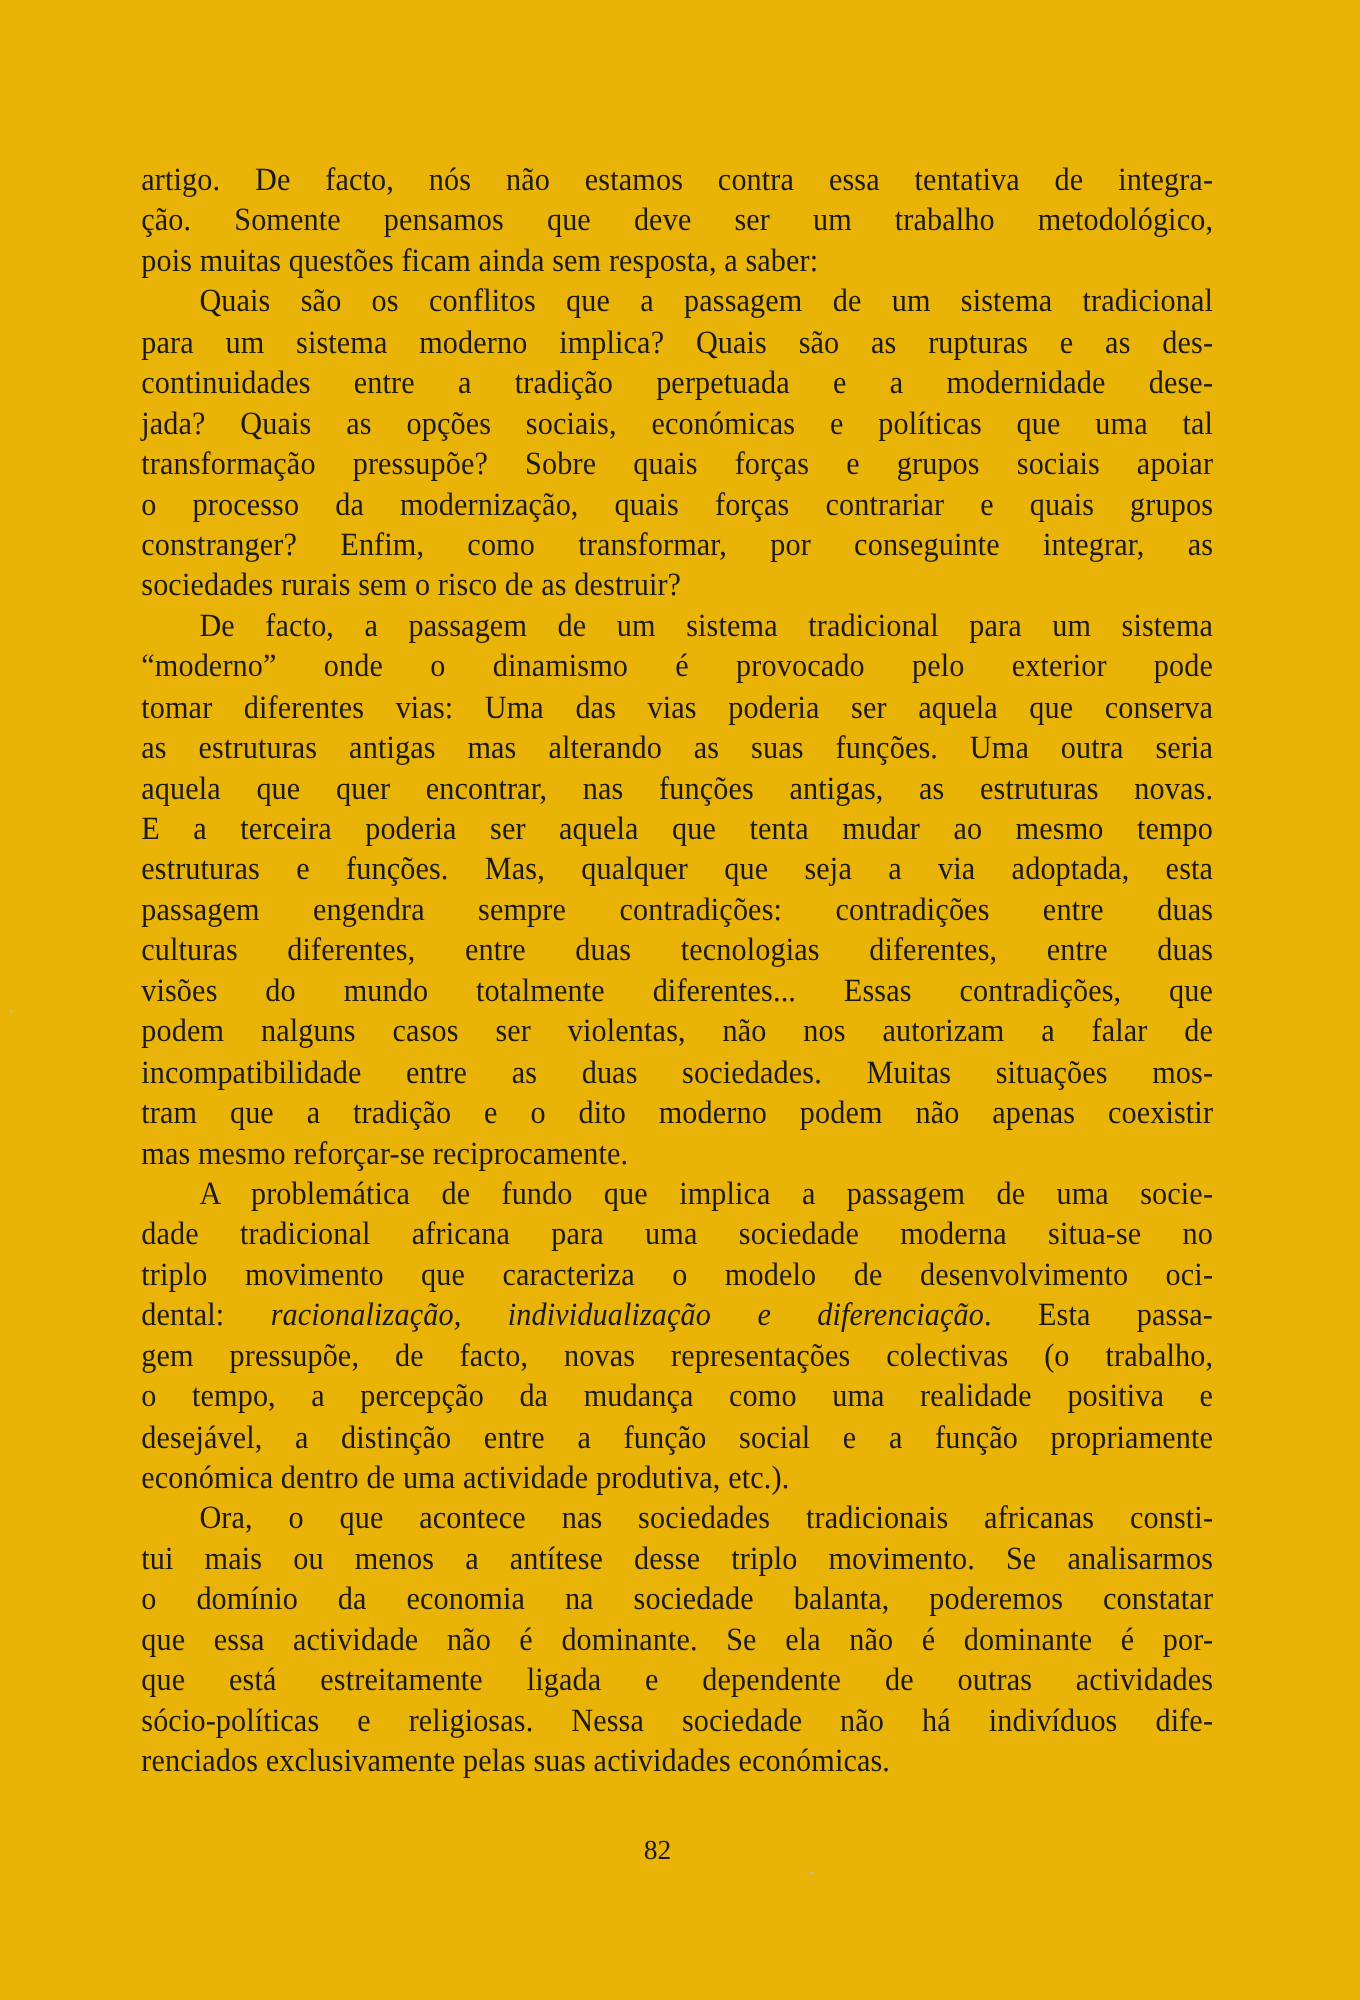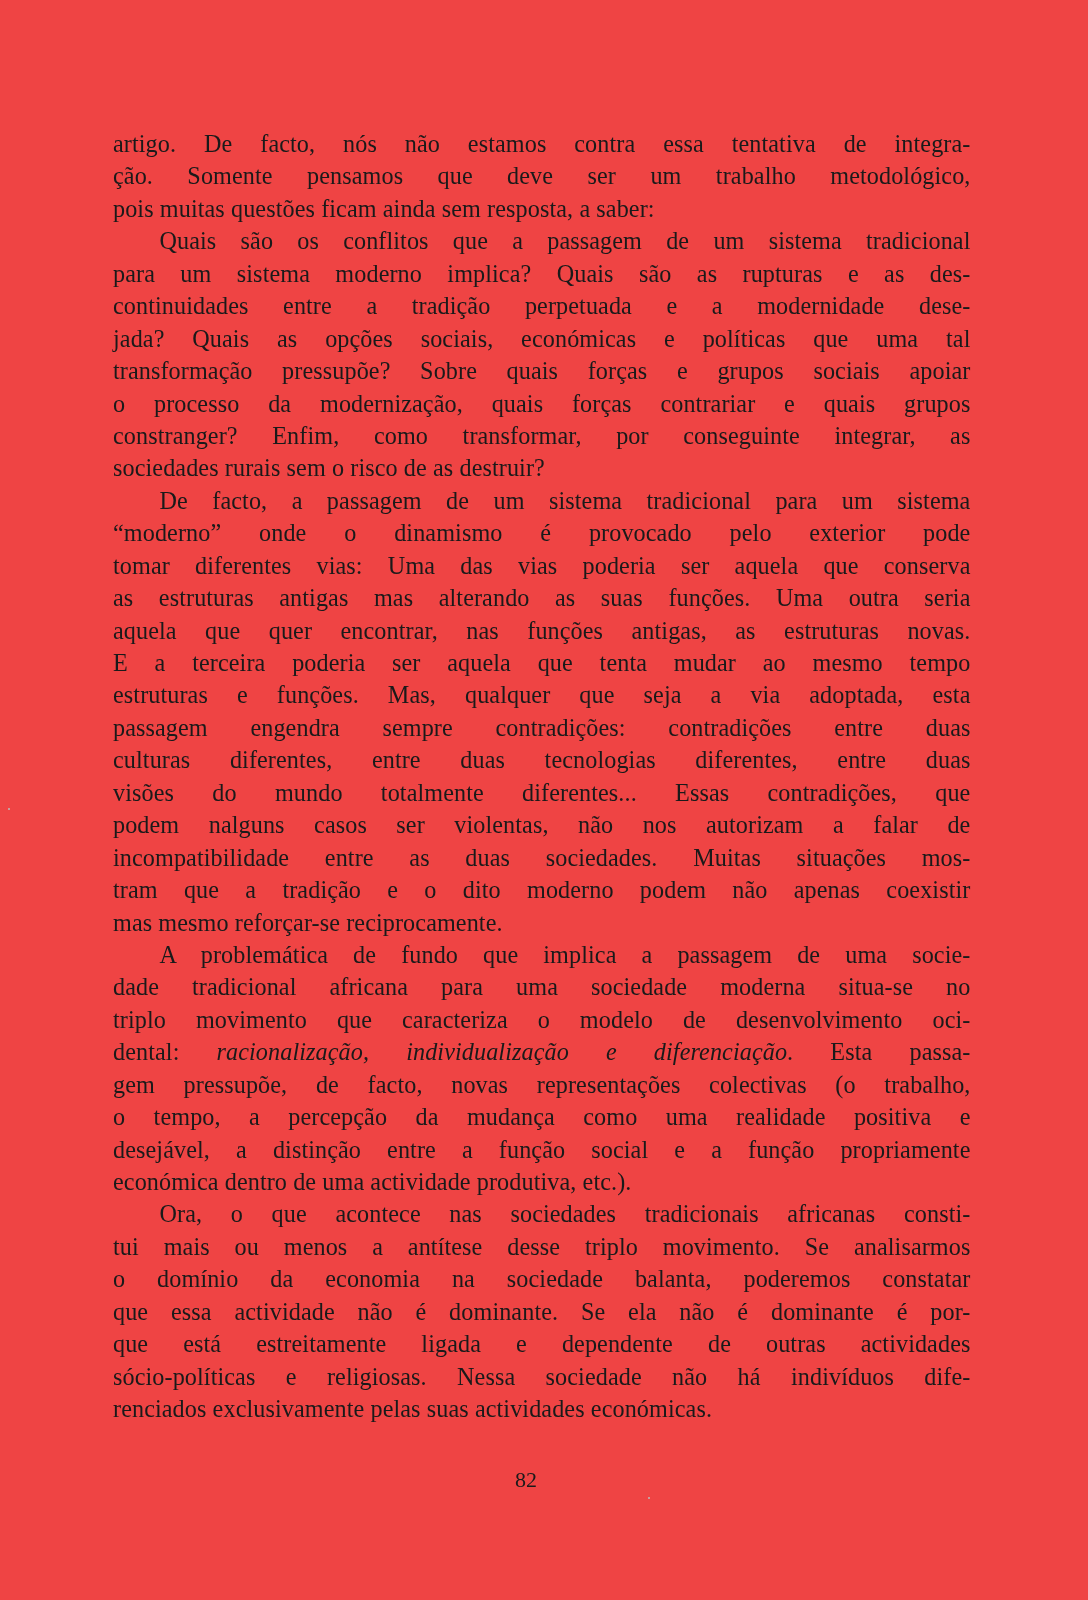--- a/index.html
+++ b/index.html
@@ -13,21 +13,21 @@
       position: relative;
       overflow: hidden;
       font-family: "Liberation Serif", "DejaVu Serif", serif;
       color: #1a1a1a;
     }
     .page {
       position: absolute;
       left: 0; top: 0;
       width: 1088px;
       height: 1600px;
-      background: #ef4444;
+      background: #eab308;
     }
     .text-block {
       position: absolute;
       left: 113px;
       top: 128px;
       width: 858px;
     }
     .line {
       display: block;
       height: 32.45px;

